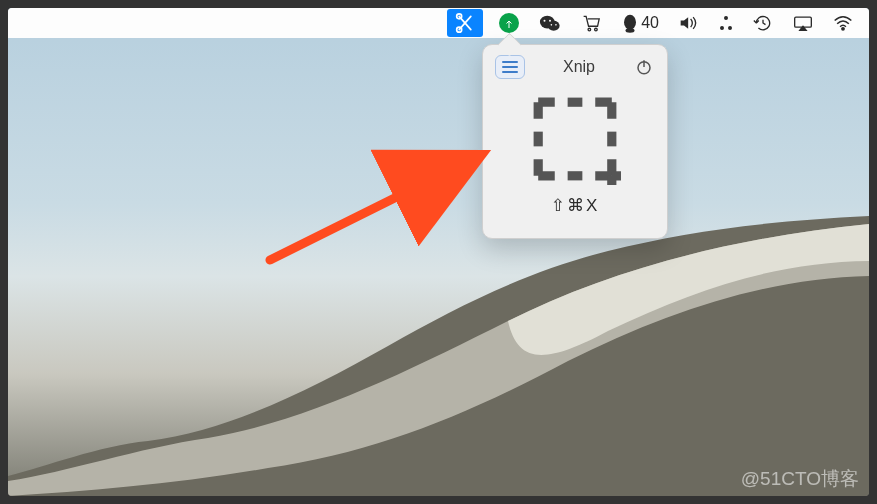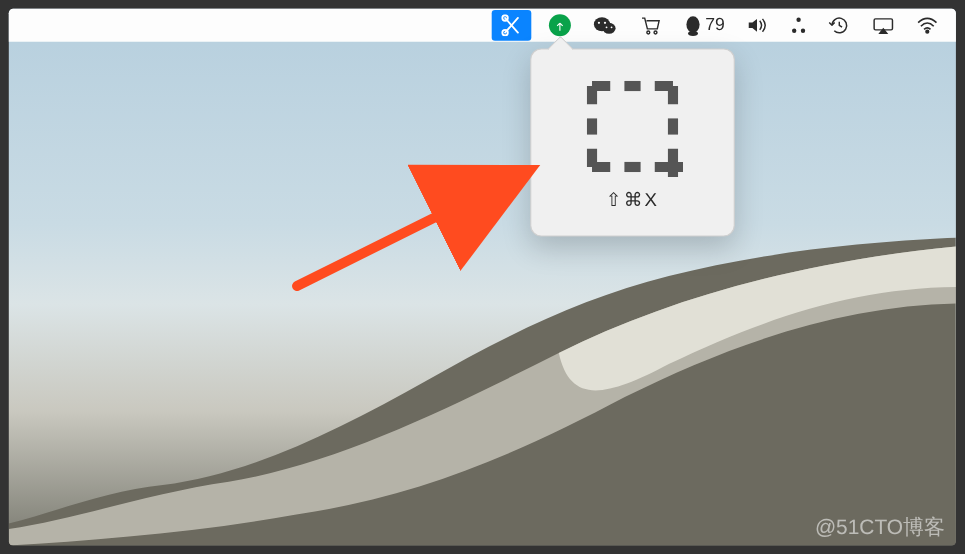--- a/index.html
+++ b/index.html
@@ -201,21 +201,21 @@
       <circle cx="10" cy="19" r="1.6"></circle>
       <circle cx="18" cy="19" r="1.6"></circle>
     </svg>
   </div>
 
   <div class="mi qq">
     <svg width="18" height="20" viewBox="0 0 24 26">
       <ellipse cx="12" cy="12" rx="8" ry="10" fill="#2b2b2b"></ellipse>
       <ellipse cx="12" cy="23" rx="6" ry="3" fill="#2b2b2b"></ellipse>
     </svg>
-    <span>79</span>
+    <span>40</span>
   </div>
 
   <div class="mi">
     <svg width="20" height="16" viewBox="0 0 24 18" fill="#2b2b2b">
       <path d="M2 6 L6 6 L11 2 L11 16 L6 12 L2 12 Z"></path>
       <path d="M14 4 Q18 9 14 14" fill="none" stroke="#2b2b2b" stroke-width="1.6"></path>
       <path d="M17 2 Q23 9 17 16" fill="none" stroke="#2b2b2b" stroke-width="1.6"></path>
     </svg>
   </div>
 
@@ -246,20 +246,34 @@
     <svg width="20" height="16" viewBox="0 0 24 18" fill="none" stroke="#2b2b2b" stroke-width="1.8">
       <path d="M2 6 Q12 -3 22 6"></path>
       <path d="M5 10 Q12 3 19 10"></path>
       <path d="M8.5 13.5 Q12 10 15.5 13.5"></path>
       <circle cx="12" cy="16" r="1.4" fill="#2b2b2b"></circle>
     </svg>
   </div>
 </div>
 
 <div class="popover">
+  <div class="popover-header">
+    <div class="hamburger">
+      <div></div>
+        <div></div>
+        <div></div>
+    </div>
+    <span>Xnip</span>
+    <div class="power">
+      <svg width="18" height="18" viewBox="0 0 24 24" fill="none" stroke="#555" stroke-width="2">
+        <circle cx="12" cy="13" r="8"></circle>
+        <path d="M12 3 L12 12"></path>
+      </svg>
+    </div>
+  </div>
 
   <div class="capture-area">
     <svg width="92" height="92" viewBox="0 0 100 100">
       <g stroke="#555" stroke-width="10" fill="none" stroke-linecap="butt">
         <path d="M10 10 L28 10 M10 10 L10 28"></path>
         <path d="M42 10 L58 10"></path>
         <path d="M72 10 L90 10 M90 10 L90 28"></path>
         <path d="M10 42 L10 58"></path>
         <path d="M90 42 L90 58"></path>
         <path d="M10 72 L10 90 M10 90 L28 90"></path>

